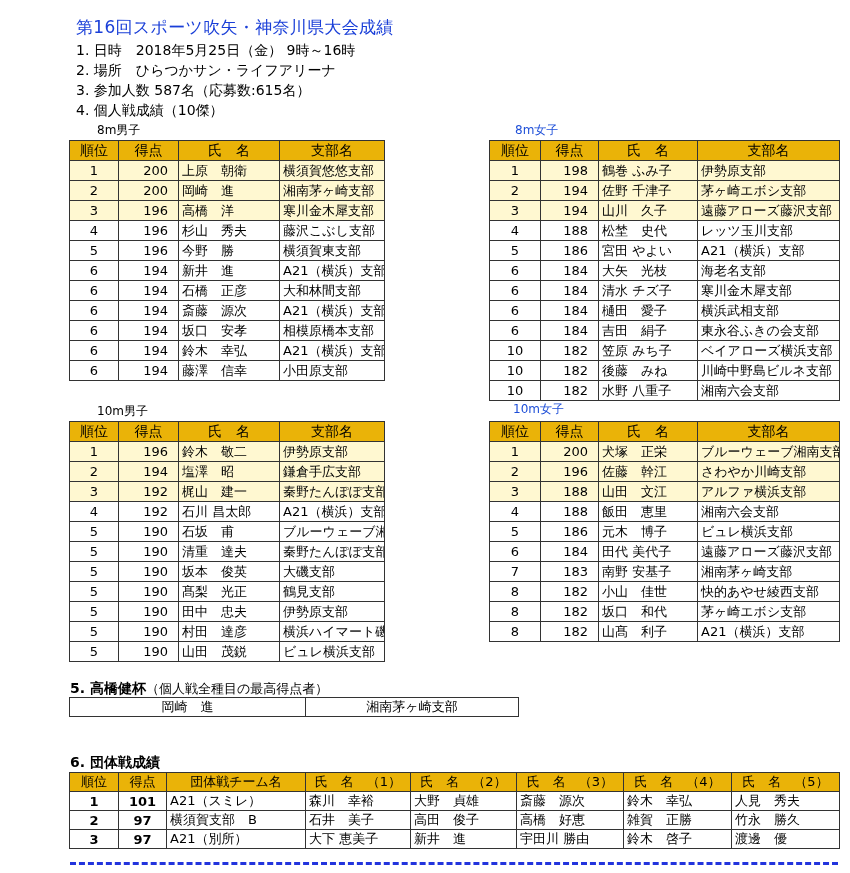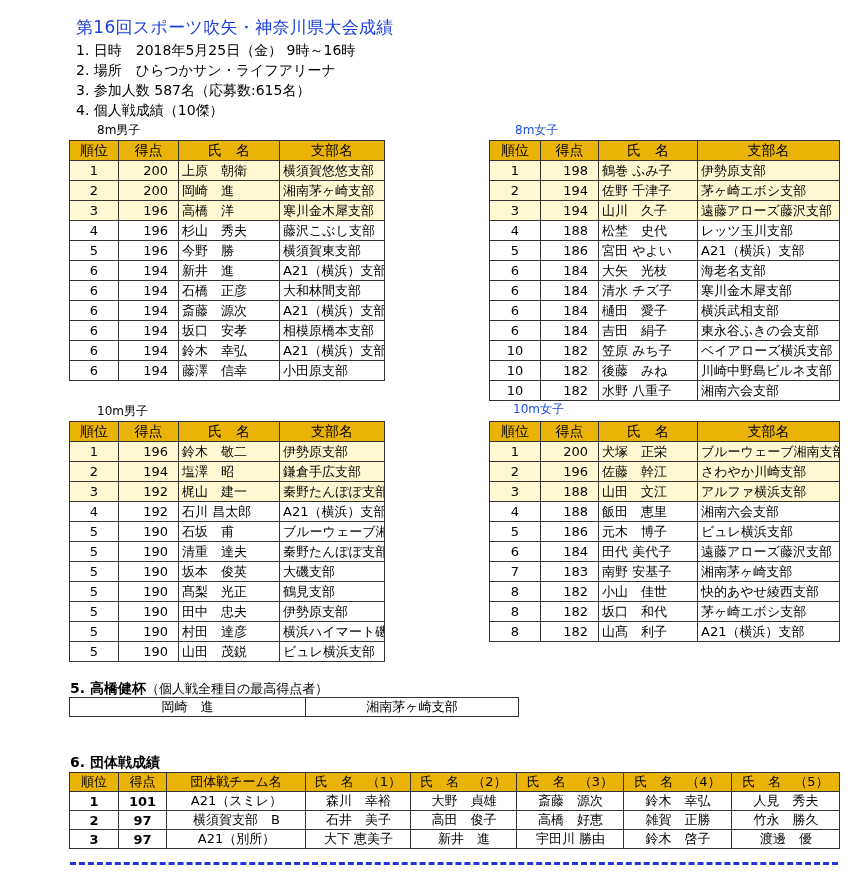--- a/index.html
+++ b/index.html
@@ -15,21 +15,21 @@
   th { background:#eab308; font-size:14px; }
   tr.top td { background:#fff8d1; }
   td.c { text-align:center; }
   td.r { text-align:right; padding-right:10px; }
   td.l { text-align:left; padding-left:3px; }
   .sec { left:70px; font-size:14px; font-weight:bold; white-space:nowrap; }
   .sec .note { font-weight:normal; font-size:13px; }
   .cup th { height:18px; letter-spacing:20px; }
   .cup td { text-align:center; height:18px; }
   .team th { height:18px; font-size:13px; }
-  .team td { height:18px; font-size:13px;text-align:center; }
+  .team td { height:18px; font-size:13px; }
   .team td.b { font-weight:bold; text-align:center; }
   .dash { left:70px; top:862px; width:768px; height:0; border-top:3px dashed #2233dd; }
 </style>
 </head>
 <body>
 
 <div class="abs title">第16回スポーツ吹矢・神奈川県大会成績</div>
 <div class="abs info" style="top:42px">1. 日時　2018年5月25日（金） 9時～16時</div>
 <div class="abs info" style="top:62px">2. 場所　ひらつかサン・ライフアリーナ</div>
 <div class="abs info" style="top:82px">3. 参加人数  587名（応募数:615名）</div>

